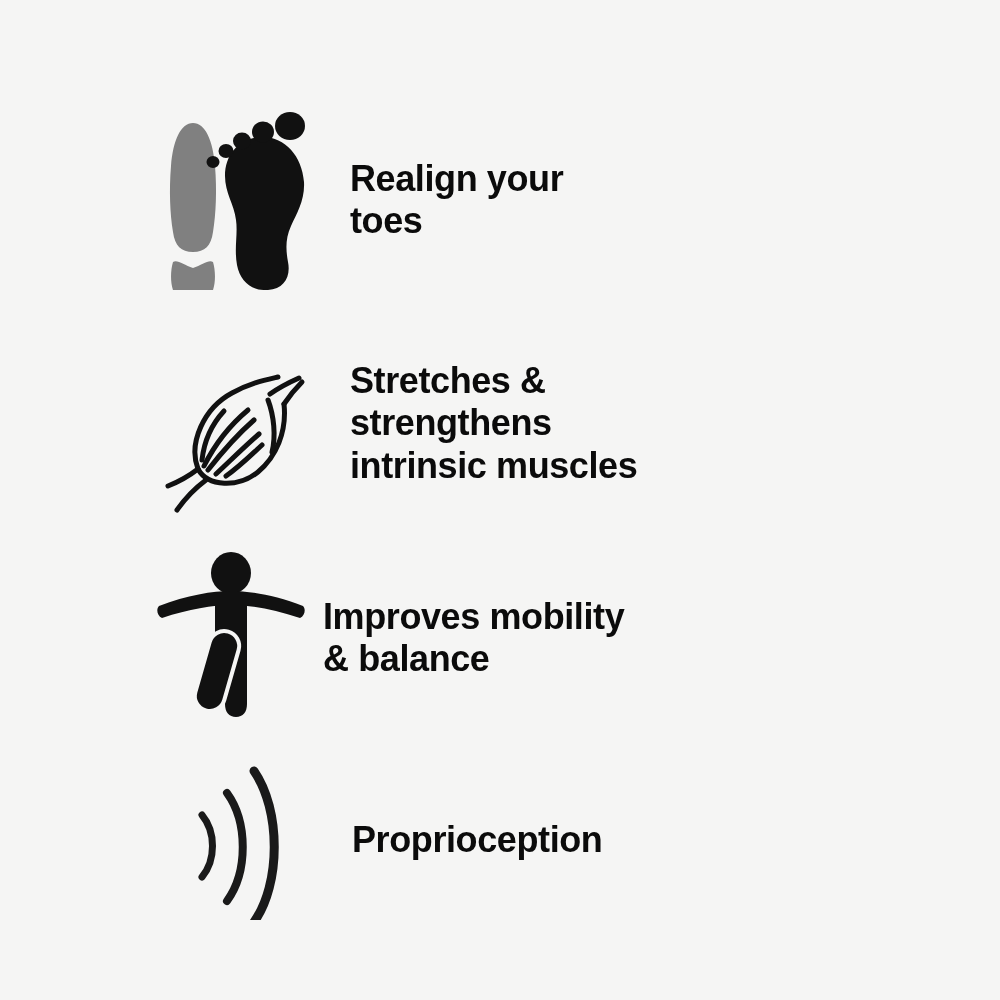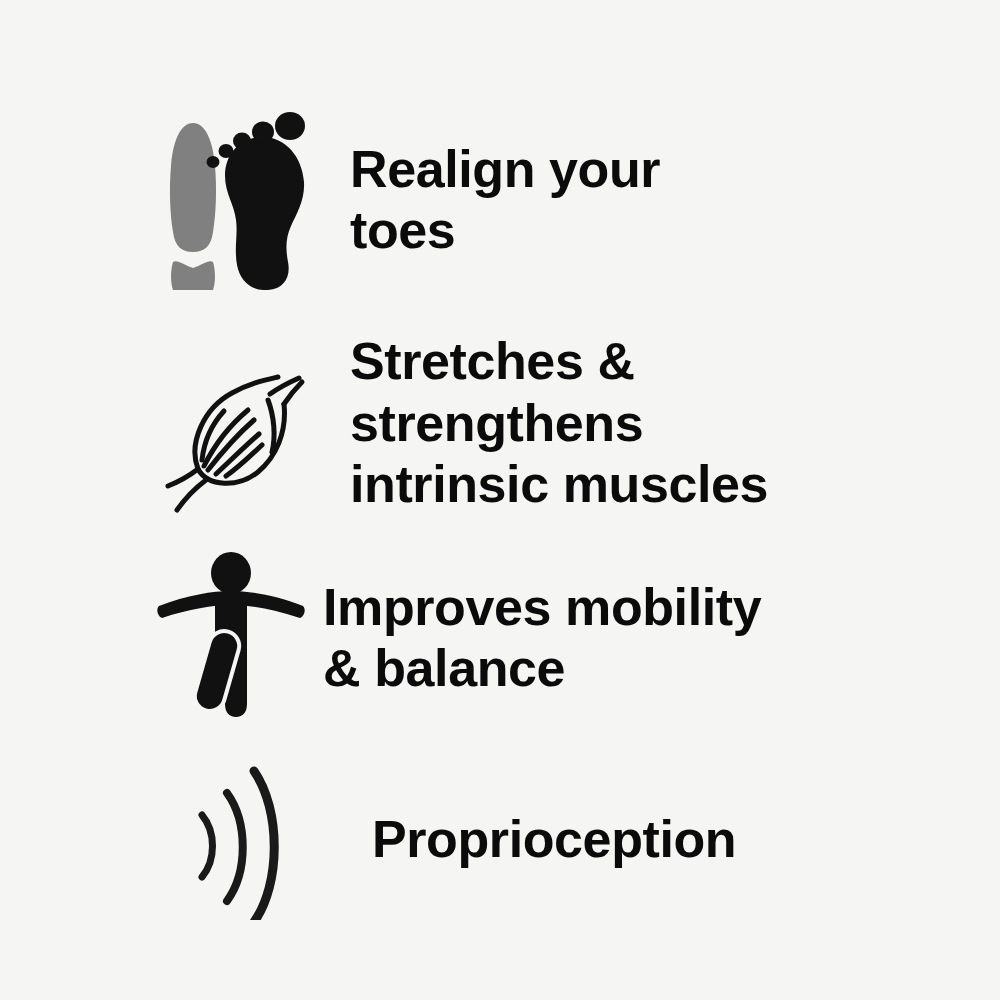--- a/index.html
+++ b/index.html
@@ -23,21 +23,21 @@
     display: flex;
     align-items: center;
   }
   .benefit-icon {
     flex: 0 0 auto;
     display: block;
   }
   .benefit-text {
     font-weight: bold;
     color: #0b0b0b;
-    font-size: 52px;
+    font-size: 36px;
     line-height: 1.18;
     letter-spacing: -0.4px;
     white-space: pre-line;
     margin: 0;
   }
 
   
   #row-realign      { left: 160px; top: 110px;  width: 820px; height: 180px; }
   #row-realign .benefit-icon { width: 150px; height: 180px; }
   #row-realign .benefit-text { margin-left: 40px; }
@@ -45,21 +45,21 @@
   #row-stretches    { left: 160px; top: 316px;  width: 840px; height: 215px; }
   #row-stretches .benefit-icon { width: 150px; height: 155px; margin-top: 28px; }
   #row-stretches .benefit-text { margin-left: 40px; }
 
   #row-mobility     { left: 155px; top: 552px;  width: 830px; height: 172px; }
   #row-mobility .benefit-icon { width: 152px; height: 172px; }
   #row-mobility .benefit-text { margin-left: 16px; }
 
   #row-proprioception { left: 180px; top: 760px; width: 800px; height: 160px; }
   #row-proprioception .benefit-icon { width: 120px; height: 160px; }
-  #row-proprioception .benefit-text { margin-left: 72px; }
+  #row-proprioception .benefit-text { margin-left: 52px; }
 </style>
 </head>
 <body>
 
 <div id="benefits-list">
 
   <div class="benefit-row" id="row-realign">
     <span class="benefit-icon">
       <svg viewBox="0 0 150 180" width="150" height="180" xmlns="http://www.w3.org/2000/svg" aria-hidden="true">
 

